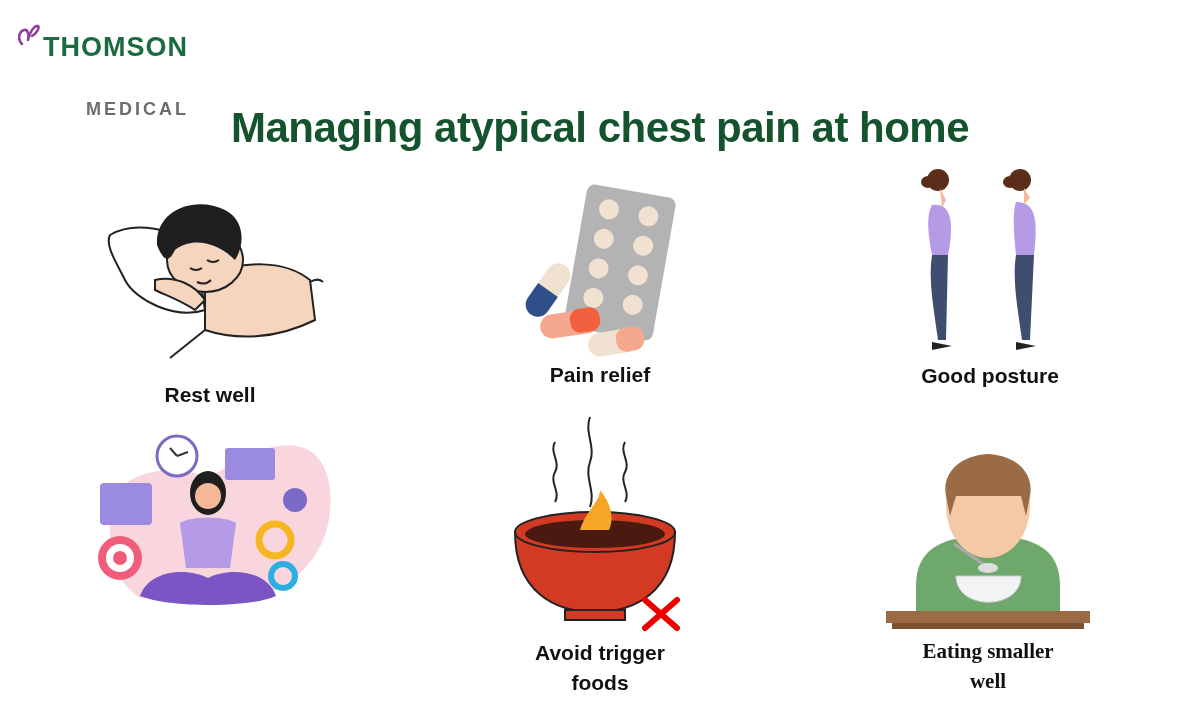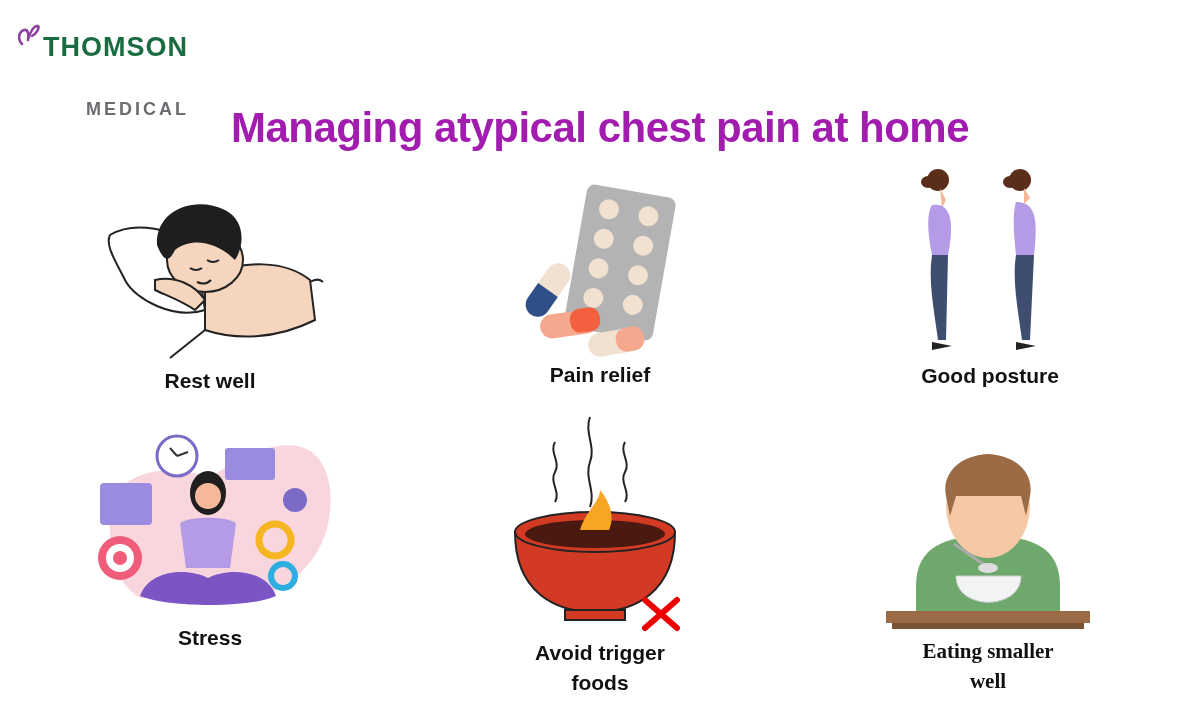--- a/index.html
+++ b/index.html
@@ -2,21 +2,21 @@
 <html><head>
   <meta charset="utf-8">
   <style>
     html, body { margin:0; padding:0; }
     body { width:1200px; height:720px; background:#ffffff; position:relative; overflow:hidden;
       font-family:"Liberation Sans", sans-serif; color:#111; }
     .logo { position:absolute; left:16px; top:22px; width:200px; height:62px; }
     .logo .mark { position:absolute; left:0; top:0; }
     .logo .brand { position:absolute; left:27px; top:12px; font-weight:bold; font-size:27px; letter-spacing:1px; color:#1a6b3f; line-height:1; }
     .logo .sub { position:absolute; left:70px; top:42px; font-weight:bold; font-size:18px; letter-spacing:3px; color:#6b6b70; line-height:1;margin-top:36px; }
-    .title { position:absolute; left:0; width:1200px; top:104px; text-align:center; font-weight:bold; font-size:42px; color:#a21caf; letter-spacing:-0.5px; }
+    .title { position:absolute; left:0; width:1200px; top:104px; text-align:center; font-weight:bold; font-size:42px; color:#14532d; letter-spacing:-0.5px; }
     .cell { position:absolute; width:300px; text-align:center; }
     .cell svg { display:block; margin:0 auto; }
     .label { font-weight:bold; font-size:21px; line-height:30px; color:#111; }
   </style>
 </head>
 <body>
 
 <div class="logo">
   <svg class="mark" width="26" height="28" viewBox="0 0 26 28">
     <path d="M6 22 C2 18 2 10 8 8 C12 7 13 12 12 18 M12 18 C14 10 18 3 22 4 C24 6 20 12 16 14" fill="none" stroke="#8e3fa0" stroke-width="2.5" stroke-linecap="round"></path>
@@ -31,21 +31,21 @@
   <svg width="230" height="170" viewBox="0 0 230 170">
     <path d="M15 45 C40 30 80 40 100 55 L110 120 C80 130 40 110 30 90 C20 70 10 55 15 45Z" fill="#fff" stroke="#222" stroke-width="2"></path>
     <path d="M110 85 C150 70 190 70 215 90 L220 130 C180 150 140 150 110 140Z" fill="#f5d5be" stroke="#222" stroke-width="2"></path>
     <path d="M215 92 C222 88 226 90 228 92" fill="none" stroke="#222" stroke-width="2"></path>
     <ellipse cx="110" cy="70" rx="38" ry="32" fill="#f5d5be" stroke="#222" stroke-width="2"></ellipse>
     <path d="M62 55 C60 20 100 5 130 20 C150 30 150 55 140 70 C125 55 100 45 80 60 C75 70 70 75 62 55Z" fill="#1e1e1e"></path>
     <path d="M95 78 q6 4 12 0 M112 70 q6 4 12 0 M102 92 q8 4 14 -2" fill="none" stroke="#222" stroke-width="2"></path>
     <path d="M60 90 C80 85 100 95 110 110 L100 120 C85 110 70 105 60 100Z" fill="#f5d5be" stroke="#222" stroke-width="2"></path>
     <path d="M75 168 L110 140" stroke="#222" stroke-width="2"></path>
   </svg>
-  <div class="label" style="margin-top:6px;">Rest well</div>
+  <div class="label" style="margin-top:20px;">Rest well</div>
 </div>
 
 <div class="cell" style="left:450px; top:182px;">
   <svg width="180" height="178" viewBox="0 0 180 178">
     <g transform="rotate(10 110 80)">
       <rect x="65" y="8" width="90" height="145" rx="8" fill="#b3b3b3"></rect>
       <g fill="#f0e1d0">
         <circle cx="90" cy="30" r="10"></circle>
           <circle cx="130" cy="30" r="10"></circle>
         <circle cx="90" cy="60" r="10"></circle>
@@ -101,21 +101,20 @@
       <circle cx="40" cy="130" r="14" fill="#fff"></circle>
       <circle cx="40" cy="130" r="7" fill="#ef5d7a"></circle>
     <circle cx="215" cy="72" r="12" fill="#7b6bc7"></circle>
     <circle cx="195" cy="112" r="16" fill="none" stroke="#f5b622" stroke-width="7"></circle>
     <circle cx="203" cy="148" r="12" fill="none" stroke="#2eaee0" stroke-width="6"></circle>
     <ellipse cx="128" cy="65" rx="18" ry="22" fill="#1e1e1e"></ellipse>
     <circle cx="128" cy="68" r="13" fill="#f5b898"></circle>
     <path d="M100 95 C110 88 146 88 156 95 L150 140 L106 140Z" fill="#b59ae6"></path>
     <path d="M60 168 C70 140 110 140 128 150 C146 140 186 140 196 168 C170 180 90 180 60 168Z" fill="#7b55c4"></path>
   </svg>
-  <div class="label">Stress</div>
 </div>
 
 <div class="cell" style="left:450px; top:412px;text-align:center;">
   <svg width="190" height="226" viewBox="0 0 190 226">
     <path d="M50 30 c-6 10 6 20 0 30 c-6 10 6 20 0 30" fill="none" stroke="#222" stroke-width="2"></path>
     <path d="M85 5 c-6 15 6 30 0 45 c-6 15 6 30 0 45" fill="none" stroke="#222" stroke-width="2"></path>
     <path d="M120 30 c-6 10 6 20 0 30 c-6 10 6 20 0 30" fill="none" stroke="#222" stroke-width="2"></path>
     <path d="M10 120 C10 180 50 200 90 200 C130 200 170 180 170 120Z" fill="#d23a24" stroke="#222" stroke-width="2"></path>
     <ellipse cx="90" cy="120" rx="80" ry="20" fill="#d23a24" stroke="#222" stroke-width="2"></ellipse>
     <ellipse cx="90" cy="122" rx="70" ry="14" fill="#4a1a10"></ellipse>

